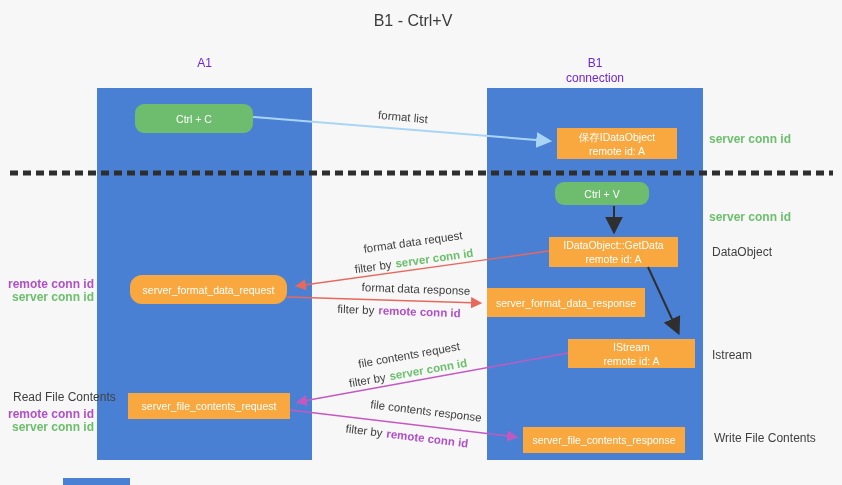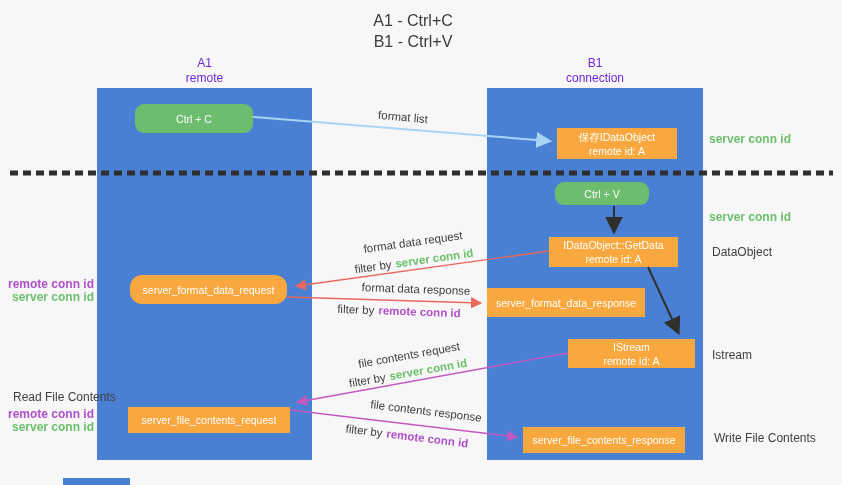--- a/index.html
+++ b/index.html
@@ -32,21 +32,21 @@
         color:#fff;font-size:10.5px;line-height:14px;text-align:center;z-index:3;}
   .node.green{background:var(--node-green);border-radius:9px;}
   .node.orange{background:var(--node-orange);}
   #box-ctrl-c{left:135px;top:104px;width:118px;height:29px;}
   #box-save-dataobject{left:557px;top:128px;width:120px;height:31px;}
   #box-ctrl-v{left:555px;top:182px;width:94px;height:23px;}
   #box-getdata{left:549px;top:237px;width:129px;height:30px;}
   #box-format-request{left:130px;top:275px;width:157px;height:29px;border-radius:12px;}
   #box-format-response{left:487px;top:288px;width:158px;height:29px;}
   #box-istream{left:568px;top:339px;width:127px;height:29px;}
-  #box-file-request{left:128px;top:407px;width:162px;height:26px;}
+  #box-file-request{left:128px;top:393px;width:162px;height:26px;}
   #box-file-response{left:523px;top:427px;width:162px;height:26px;}
   
   #overlay{left:0;top:0;z-index:4;pointer-events:none;}
   #overlay path.line{fill:none;}
   .l-blue{stroke:var(--arrow-blue);stroke-width:2;}
   .l-red{stroke:var(--arrow-red);stroke-width:1.4;}
   .l-purple{stroke:var(--arrow-purple);stroke-width:1.4;}
   .l-black{stroke:var(--arrow-black);stroke-width:2;}
   .l-dash{stroke:var(--dashed-line);stroke-width:5;stroke-dasharray:8 5;}
   .mk-blue{fill:var(--arrow-blue);} .mk-red{fill:var(--arrow-red);}
@@ -63,27 +63,25 @@
   .side.pur{color:var(--text-purple);font-weight:bold;}
   .side.dark{color:var(--text-dark);}
   .side.ralign{left:0;width:94px;text-align:right;}
   
   #hscroll-thumb{left:63px;top:478px;width:67px;height:7px;background:var(--column-blue);z-index:6;}
 </style>
 </head>
 <body>
 
 <div class="abs title">
-  <div>A1 - Ctrl+C</div>
   <div>B1 - Ctrl+V</div>
 </div>
 
 <div class="abs col-header left">
   <div>A1</div>
-  <div>remote</div>
 </div>
 <div class="abs col-header right">
   <div>B1</div>
   <div>connection</div>
 </div>
 
 <div class="abs column left"></div>
 <div class="abs column right"></div>
 
 <div id="box-ctrl-c" class="abs node green">

